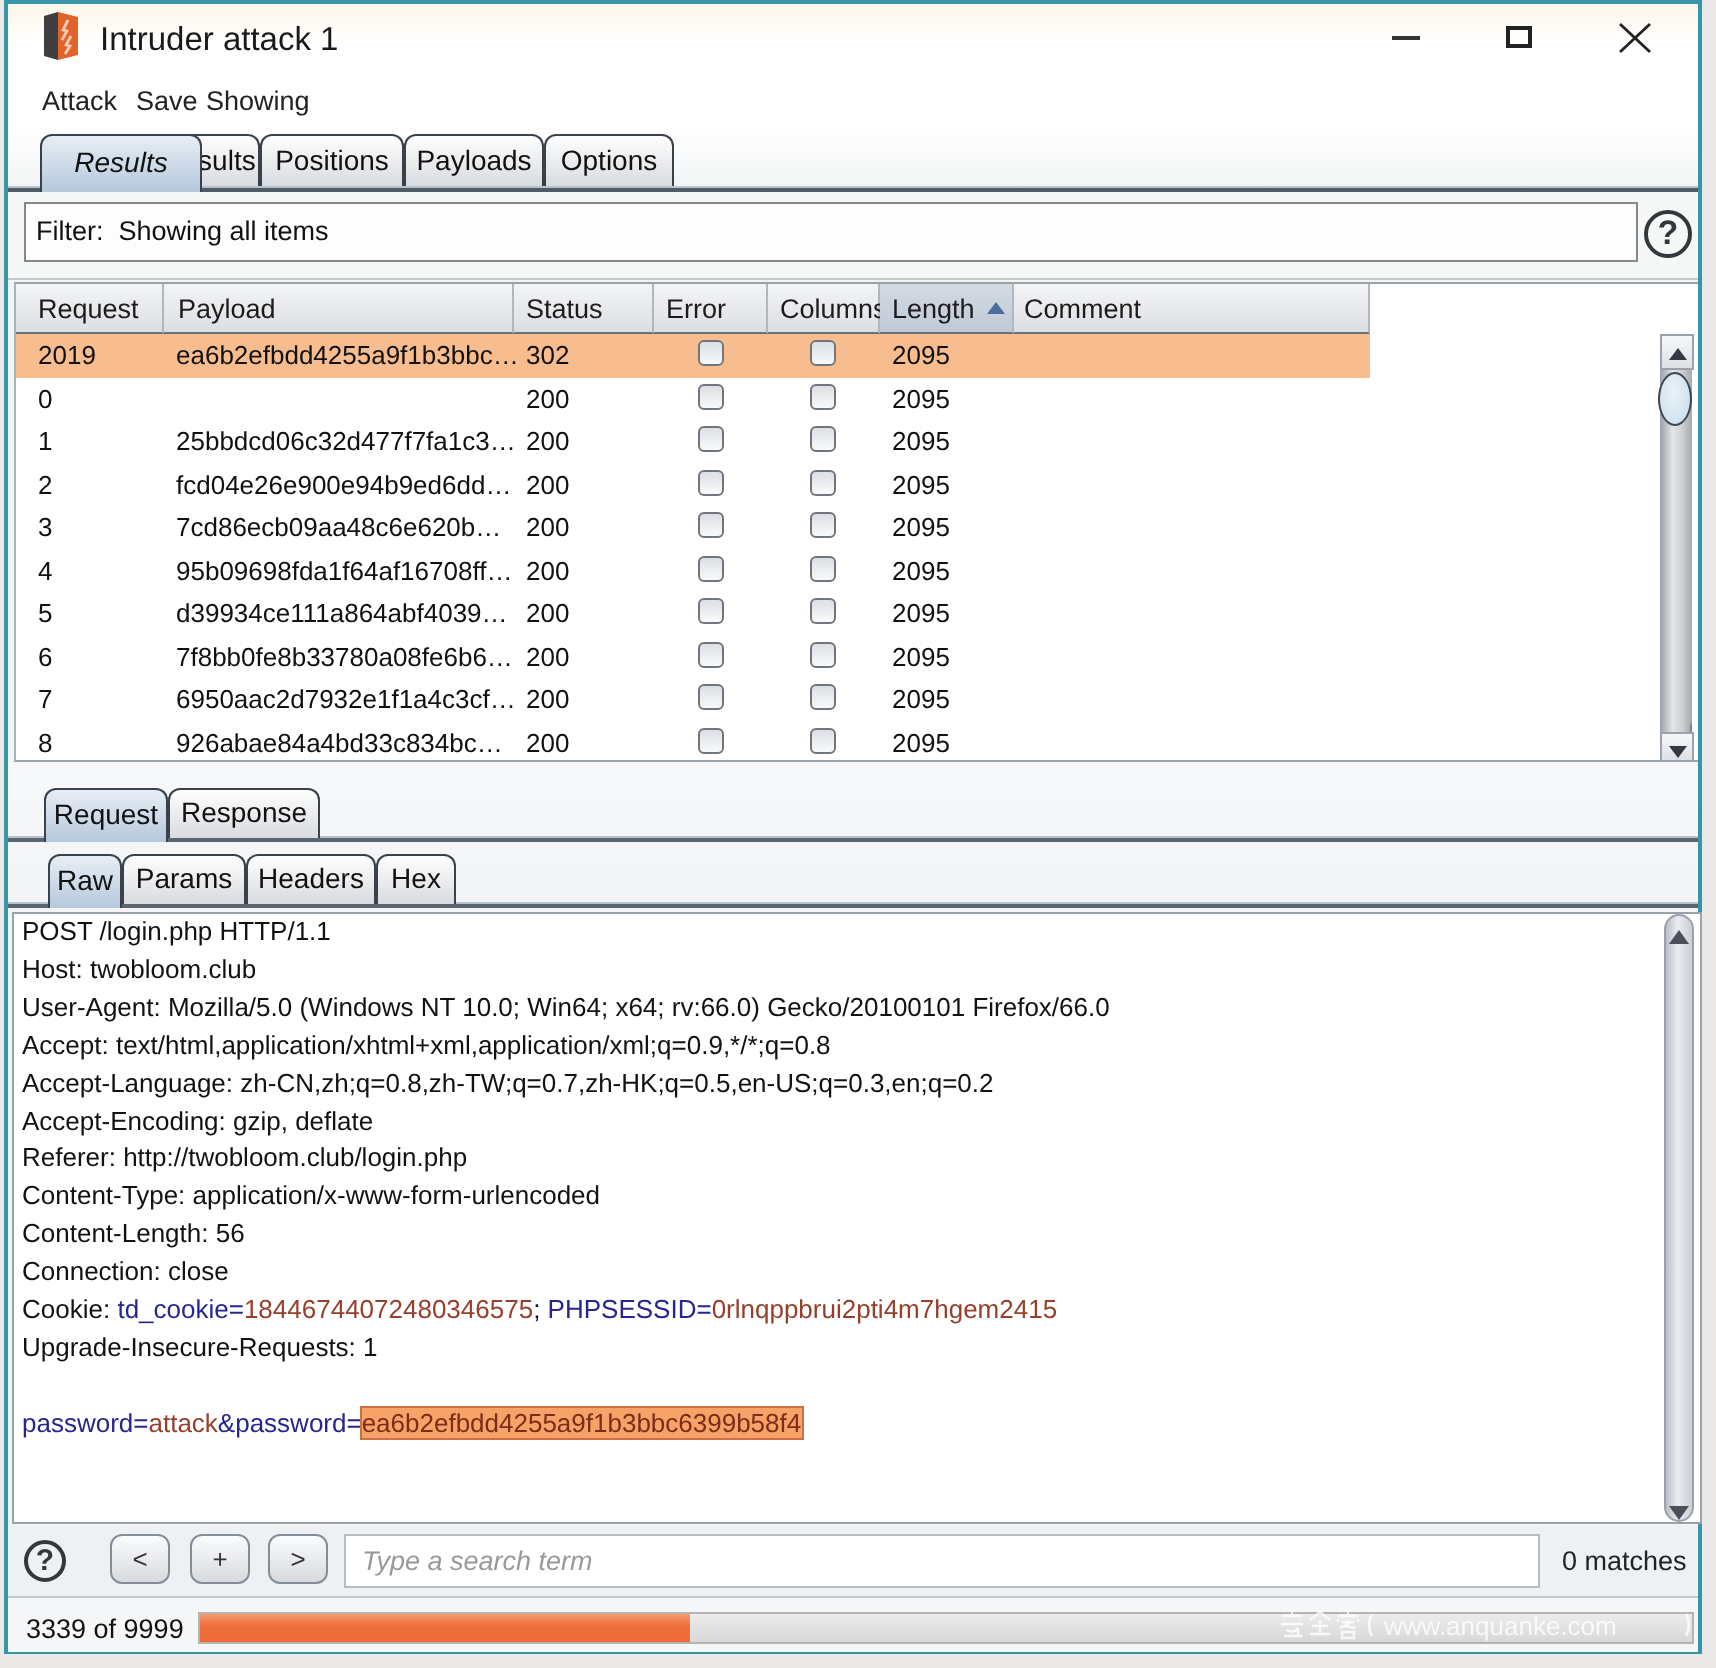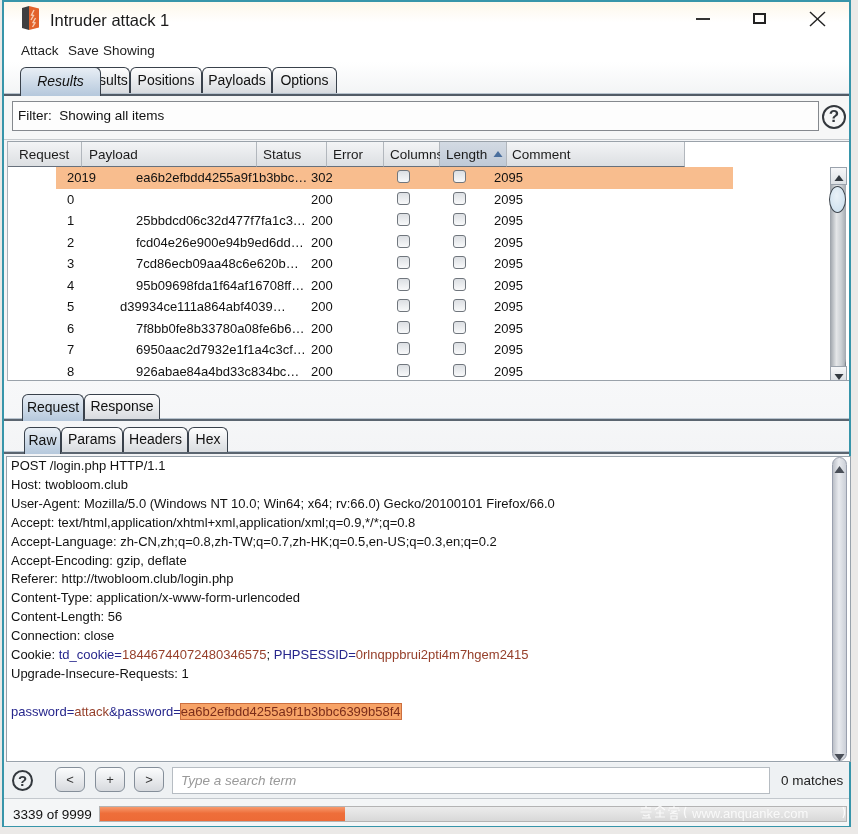--- a/index.html
+++ b/index.html
@@ -22,21 +22,21 @@
 .tab { position:absolute; font-size:14px; color:#111; text-align:center; border:1.5px solid #39414b; border-bottom:none; border-radius:6px 6px 0 0; background:linear-gradient(#fefefe, #d8dbdf); }
 .tab.sel { background:linear-gradient(#e8eef5, #b5c8dc); z-index:3; }
 
 .filterpanel { position:absolute; left:4px; top:96px; width:845px; height:44px; background:#f6f7f7; border-bottom:1px solid #c6cacd; }
 .filterbox { position:absolute; left:12px; top:101px; width:807px; height:30px; background:#fdfdfd; border:1px solid #85898e; font-size:13.5px; color:#111; line-height:28px; padding-left:5px; }
 .helpcircle { position:absolute; border:2px solid #33383d; border-radius:50%; color:#33383d; text-align:center; font-weight:bold; background:transparent; }
 
 .tablepane { position:absolute; left:7px; top:141px; width:842px; height:240px; background:#ffffff; border-top:1px solid #9aa2aa; border-left:1px solid #aab2ba; border-bottom:1px solid #9aa2aa; }
 .hcell { position:absolute; top:142px; height:25px; background:linear-gradient(#f3f4f6 , #dcdfe2); border-right:1px solid #b2b7bd; border-bottom:1px solid #67707c; font-size:13.5px; color:#1c1c1c; padding-top:5px; }
 .hcell.sorted { background:linear-gradient(#d3dae3, #bfc9d6); }
-.row { position:absolute; left:8px; width:677px; height:22px; font-size:13px; color:#111;margin-left:48px; }
+.row { position:absolute; left:8px; width:677px; height:22px; font-size:13px; color:#111; }
 .row div { position:absolute; top:3px; }
 .cbx { position:absolute; top:4px; width:13px; height:13px; border:1.5px solid #70767d; border-radius:3px; background:linear-gradient(#dcdfe3, #f8f9fa); }
 
 .sbtn { position:absolute; background:linear-gradient(#f6f7f9, #dde1e5); border:1px solid #9aa2ac; text-align:center; }
 
 .tabline2 { position:absolute; left:4px; top:419px; width:845px; height:2px; background:#5b6570; }
 .tabline3 { position:absolute; left:4px; top:452px; width:845px; height:2px; background:#5b6570; }
 
 .editor { position:absolute; left:6px; top:456px; width:845px; height:306px; background:#ffffff; border:1px solid #98a2ab; overflow:hidden; }
 .code { position:absolute; left:4px; top:0px; font-size:13px; line-height:18.9px; color:#121212; white-space:pre; }
@@ -142,21 +142,21 @@
 <div class="row" style="top:274.8px;">
       <div style="left:11px;">4</div>
       <div style="left:80px;">95b09698fda1f64af16708ff…</div>
       <div style="left:255px;">200</div>
       <div class="cbx" style="left:341px;"></div>
       <div class="cbx" style="left:397px;"></div>
       <div style="left:438px;">2095</div>
     </div>
 <div class="row" style="top:296.3px;">
       <div style="left:11px;">5</div>
-      <div style="left:64px;text-align:center;">d39934ce111a864abf4039…</div>
+      <div style="left:80px;text-align:center;">d39934ce111a864abf4039…</div>
       <div style="left:255px;">200</div>
       <div class="cbx" style="left:341px;"></div>
       <div class="cbx" style="left:397px;"></div>
       <div style="left:438px;">2095</div>
     </div>
 <div class="row" style="top:317.9px;">
       <div style="left:11px;">6</div>
       <div style="left:80px;">7f8bb0fe8b33780a08fe6b6…</div>
       <div style="left:255px;">200</div>
       <div class="cbx" style="left:341px;"></div>

